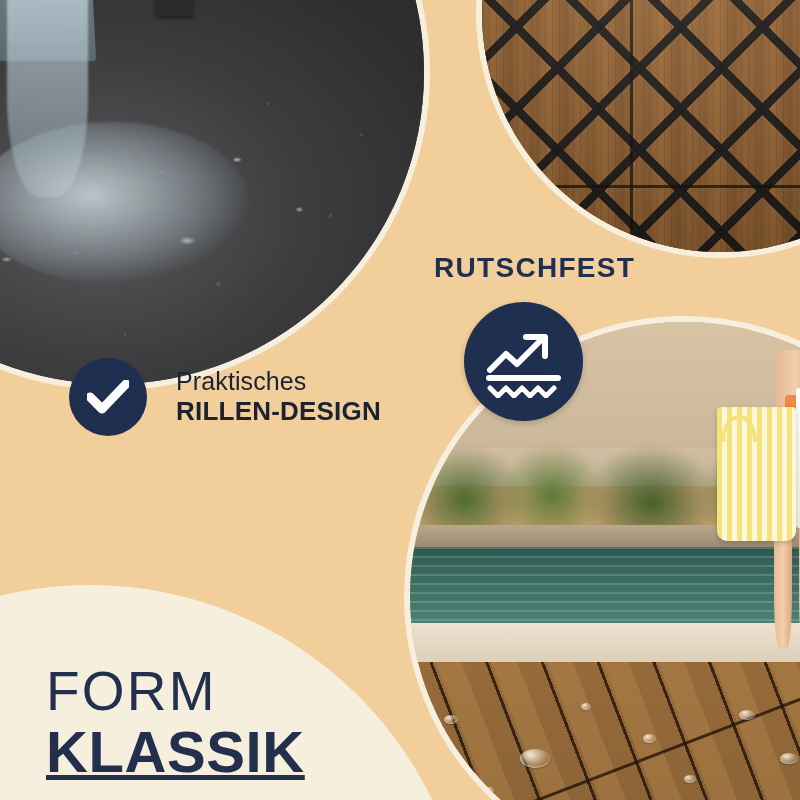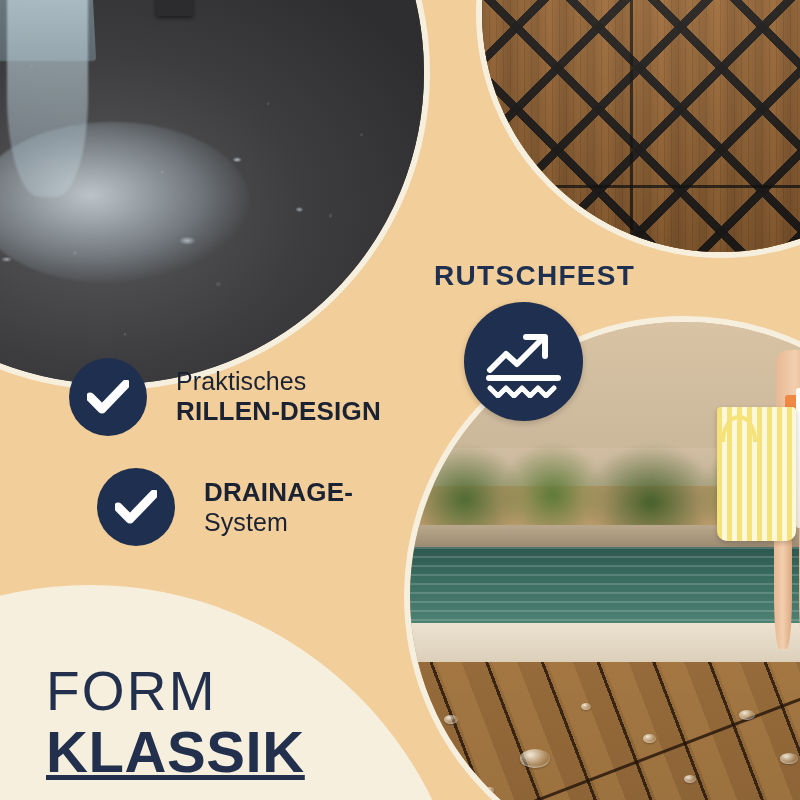--- a/index.html
+++ b/index.html
@@ -250,21 +250,20 @@
   .check-circle svg { position:absolute; left:18px; top:22px; }
   .feat-text { margin-left:29px; color:#1B2232; line-height:1.18; }
   .feat-light { font-size:25px; font-weight:400; letter-spacing:.1px; display:block; }
   .feat-bold  { font-size:26px; font-weight:700; letter-spacing:.2px; display:block; }
 
   
   .rutsch-label {
     position:absolute; left:434px; top:252px;
     font-size:28px; font-weight:700; letter-spacing:1.3px;
     color:#1E2F4F;
-    margin-top:8px;
   }
   .rutsch-badge {
     position:absolute; left:464px; top:302px;
     width:119px; height:119px; border-radius:50%;
     background:#1E2F4F;
     box-shadow:0 2px 6px rgba(0,0,0,.18);
   }
   .rutsch-badge svg { position:absolute; left:22px; top:24px; }
 
   
@@ -363,31 +362,20 @@
         <svg width="42" height="34" viewBox="0 0 42 34" aria-hidden="true">
           <path d="M3 17 L15 29 L39 4" fill="none" stroke="#ffffff" stroke-width="9" stroke-linecap="round" stroke-linejoin="round"></path>
         </svg>
       </div>
       <div class="feat-text">
         <span class="feat-light">Praktisches</span>
         <span class="feat-bold">RILLEN-DESIGN</span>
       </div>
     </div>
 
-    <div class="feat-row">
-      <div class="check-circle">
-        <svg width="42" height="34" viewBox="0 0 42 34" aria-hidden="true">
-          <path d="M3 17 L15 29 L39 4" fill="none" stroke="#ffffff" stroke-width="9" stroke-linecap="round" stroke-linejoin="round"></path>
-        </svg>
-      </div>
-      <div class="feat-text">
-        <span class="feat-bold">DRAINAGE-</span>
-        <span class="feat-light">System</span>
-      </div>
-    </div>
 
   </div>
 
   <div class="rutsch-label">RUTSCHFEST</div>
 
   <div class="rutsch-badge">
     <svg width="76" height="72" viewBox="0 0 76 72" aria-hidden="true">
       <path d="M4 44 L20 28 L31 38 L57 12" fill="none" stroke="#ffffff" stroke-width="6" stroke-linecap="round" stroke-linejoin="round"></path>
       <path d="M40 11 L59 11 L59 30" fill="none" stroke="#ffffff" stroke-width="6" stroke-linecap="round" stroke-linejoin="round"></path>
       <line x1="3" y1="52" x2="72" y2="52" stroke="#ffffff" stroke-width="6" stroke-linecap="round"></line>

